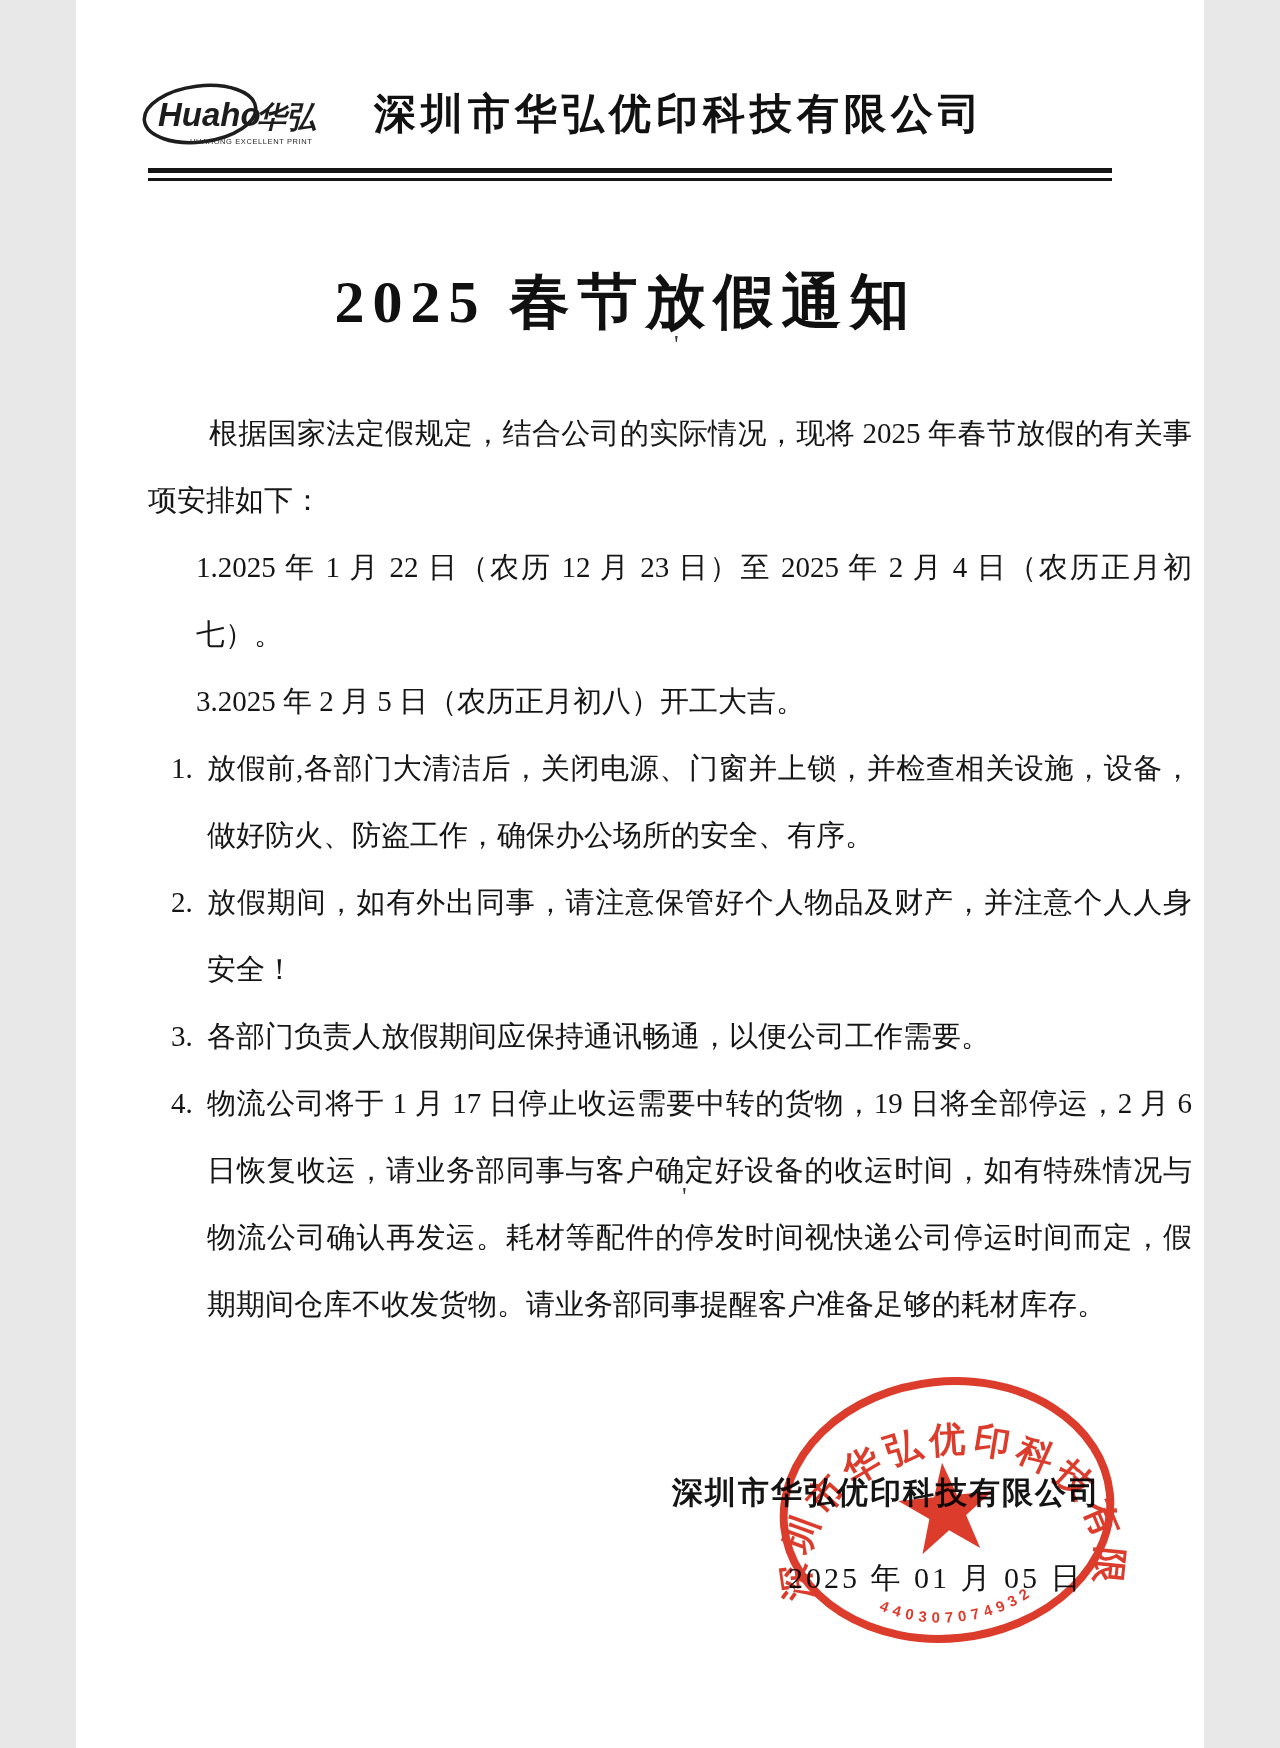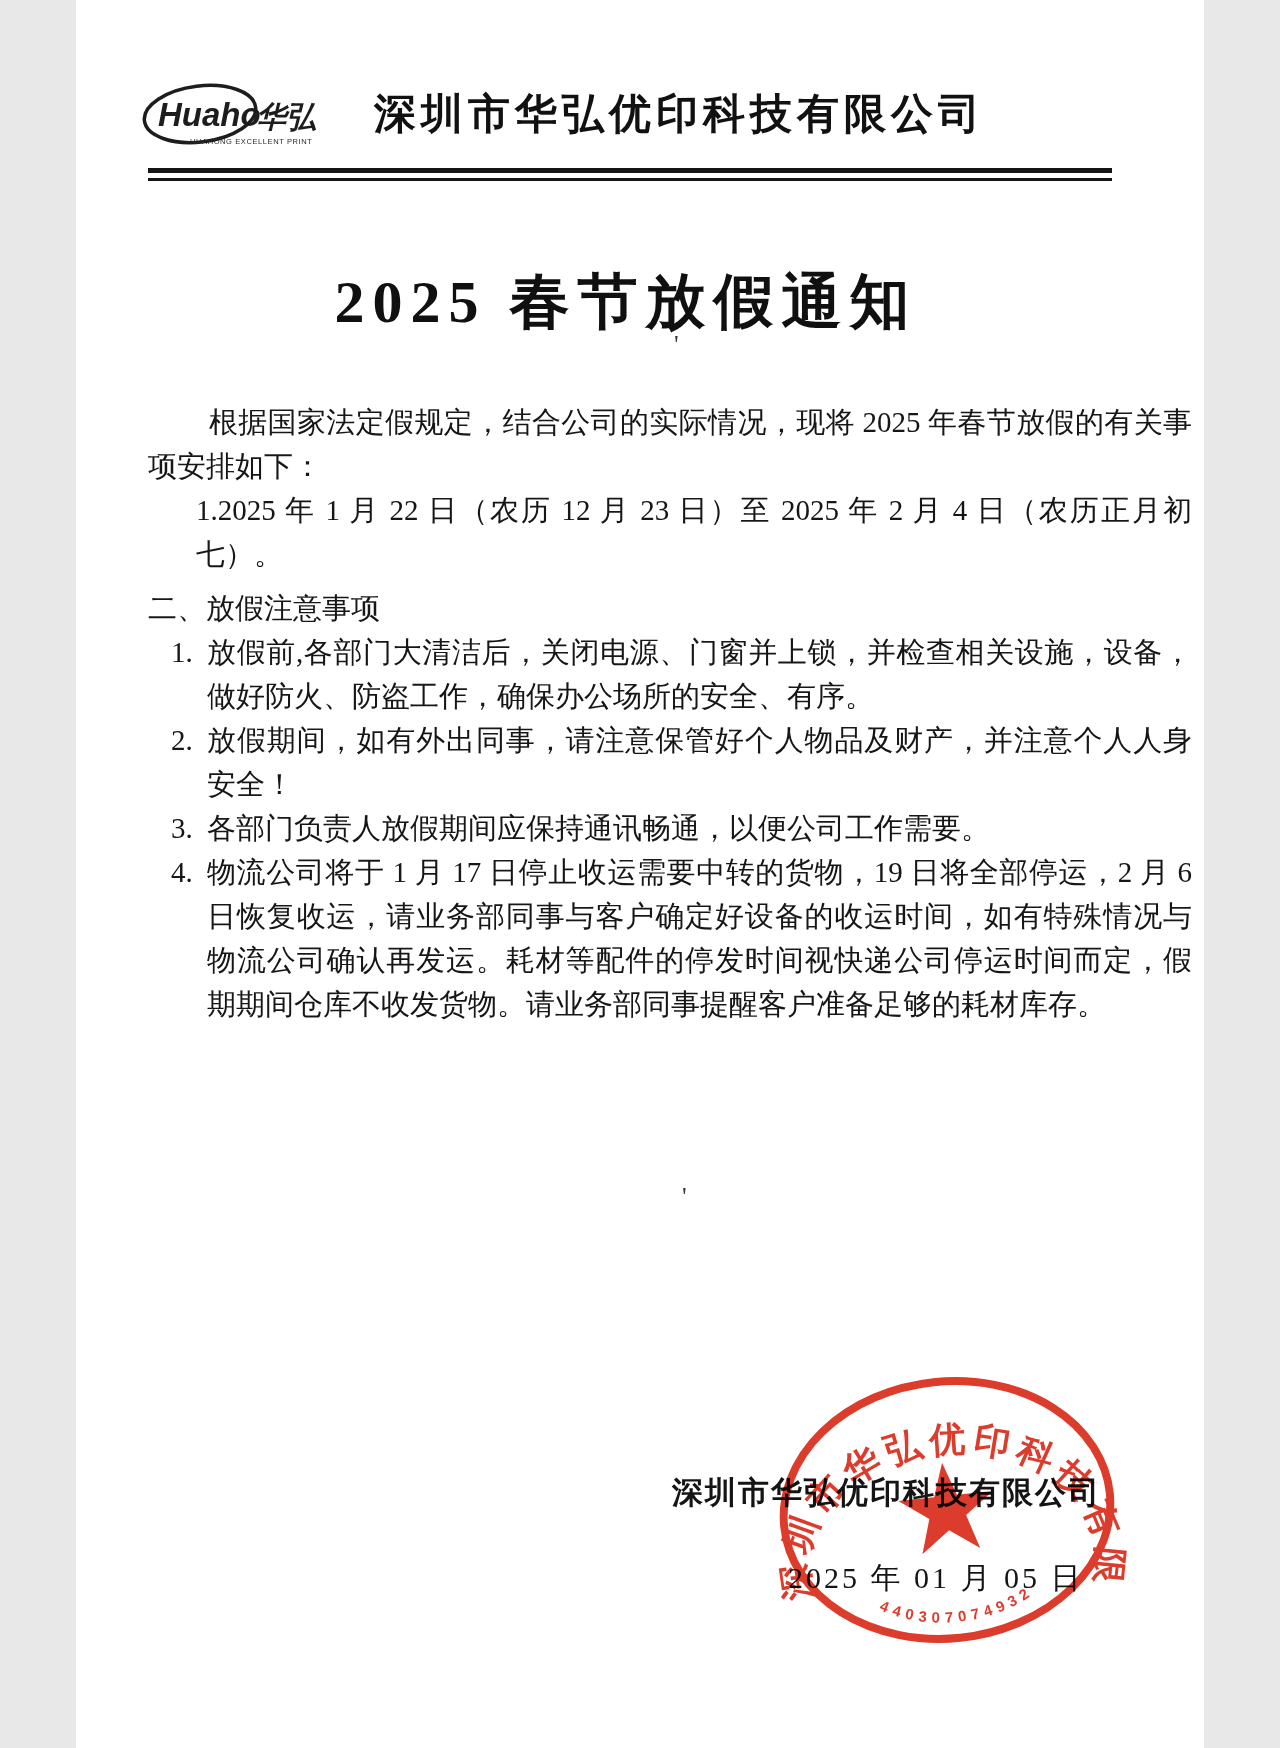--- a/index.html
+++ b/index.html
@@ -26,21 +26,21 @@
   
   .doc-title {
     position:absolute; left:0; top:262px; width:1100px;
     text-align:center;
     font-size:60px; font-weight:600; letter-spacing:8px;
     color:#101010;
   }
   
   .body-text {
     position:absolute; left:72px; top:400px; width:1044px;
-    font-size:29px; line-height:44px; color:#161616;
+    font-size:29px; line-height:67px; color:#161616;
     text-align:justify;
   }
   .intro { text-indent:2.1em; }
   .sec-head { margin-top:10px; }
   .s1-item { margin-left:48px; }
   .li { display:flex; margin-left:23px; }
   .li .num { flex:0 0 36px; }
   .li .txt { flex:1 1 auto; text-align:justify; }
   .wish { margin-top:18px; }
   
@@ -91,22 +91,22 @@
 
   <div class="doc-title">2025 春节放假通知</div>
 
   <span class="artifact a1">'</span>
   <span class="artifact a2">'</span>
 
   <div class="body-text">
     <p class="intro">根据国家法定假规定，结合公司的实际情况，现将 2025 年春节放假的有关事项安排如下：</p>
 
     <p class="s1-item">1.2025 年 1 月 22 日（农历 12 月 23 日）至 2025 年 2 月 4 日（农历正月初七）。</p>
+    <p class="s1-item">3.2025 年 2 月 5 日（农历正月初八）开工大吉。</p>
 
-    <p class="sec-head">二、放假注意事项</p>
 
     <div class="li">
       <span class="num">1.</span>
       <span class="txt">放假前,各部门大清洁后，关闭电源、门窗并上锁，并检查相关设施，设备，做好防火、防盗工作，确保办公场所的安全、有序。</span>
     </div>
     <div class="li">
       <span class="num">2.</span>
       <span class="txt">放假期间，如有外出同事，请注意保管好个人物品及财产，并注意个人人身安全！</span>
     </div>
     <div class="li">

